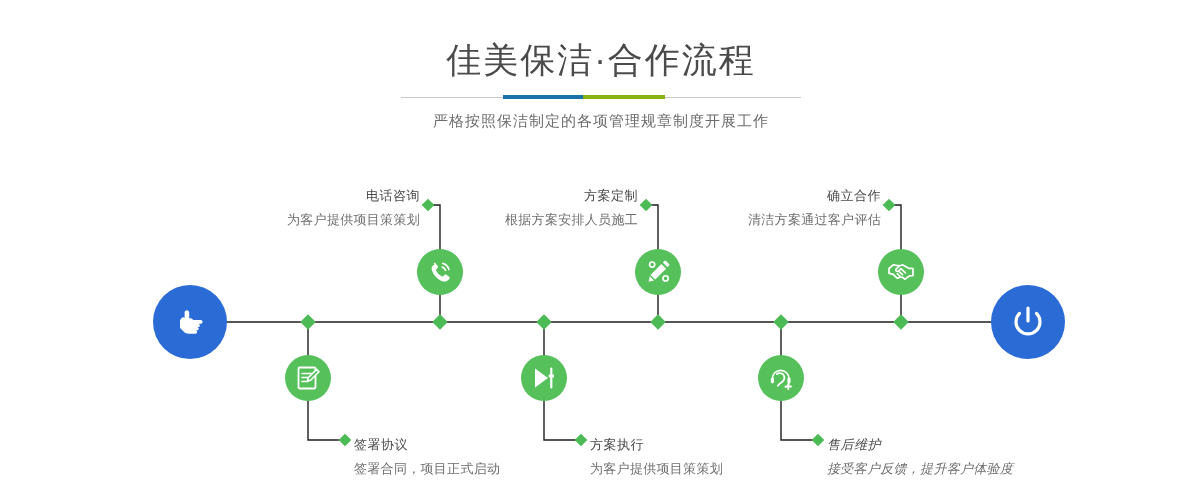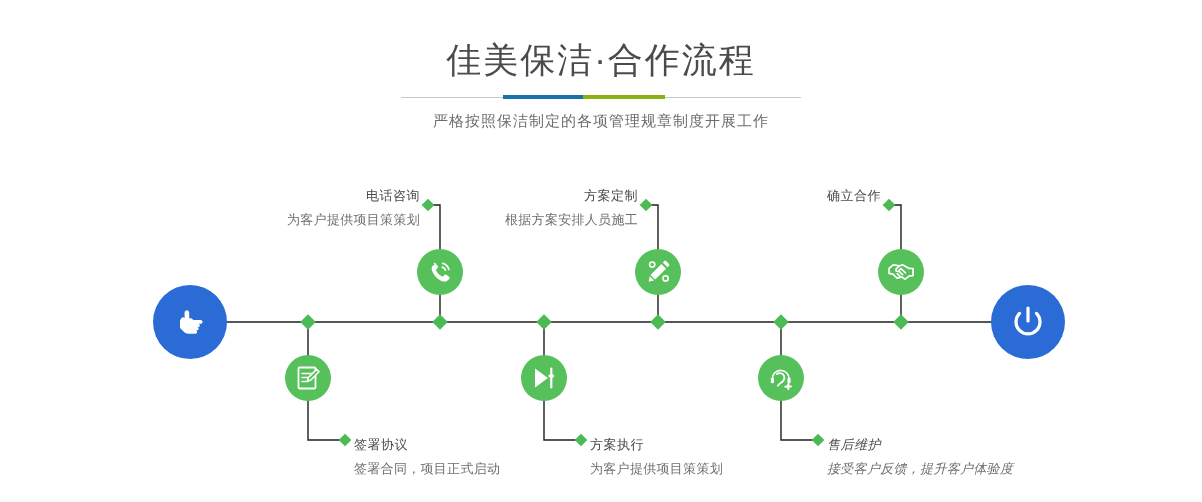--- a/index.html
+++ b/index.html
@@ -266,20 +266,21 @@
       <div class="step-desc">为客户提供项目策策划</div>
     </div>
 
     <div class="step-text up" style="left:396px; top:185px; width:242px;">
       <div class="step-title">方案定制</div>
       <div class="step-desc">根据方案安排人员施工</div>
     </div>
 
     <div class="step-text up" style="left:635px; top:185px; width:246px;">
       <div class="step-title">确立合作</div>
+      <div class="step-desc">清洁方案通过客户评估</div>
     </div>
 
     <div class="step-text down" style="left:354px; top:426px; width:260px;">
       <div class="step-title">签署协议</div>
       <div class="step-desc">签署合同，项目正式启动</div>
     </div>
 
     <div class="step-text down" style="left:590px; top:426px; width:260px;">
       <div class="step-title">方案执行</div>
       <div class="step-desc">为客户提供项目策策划</div>

